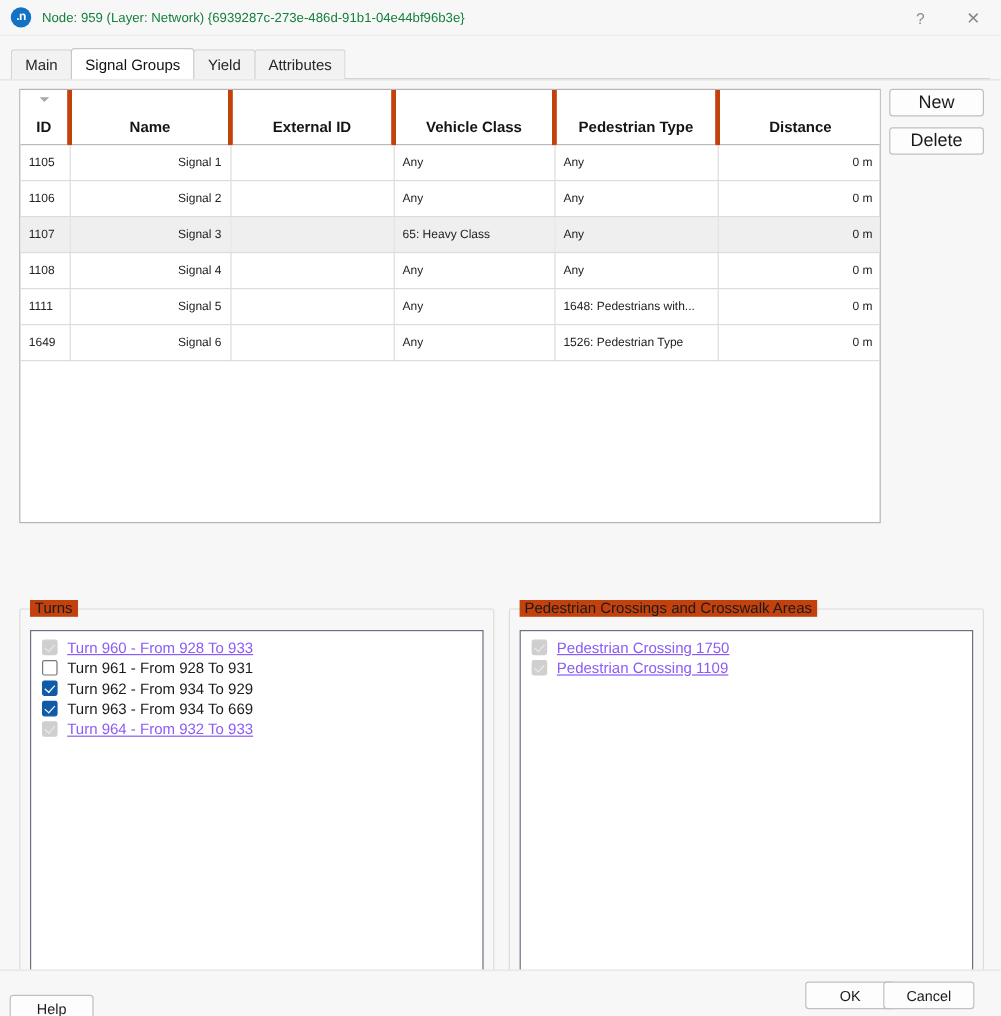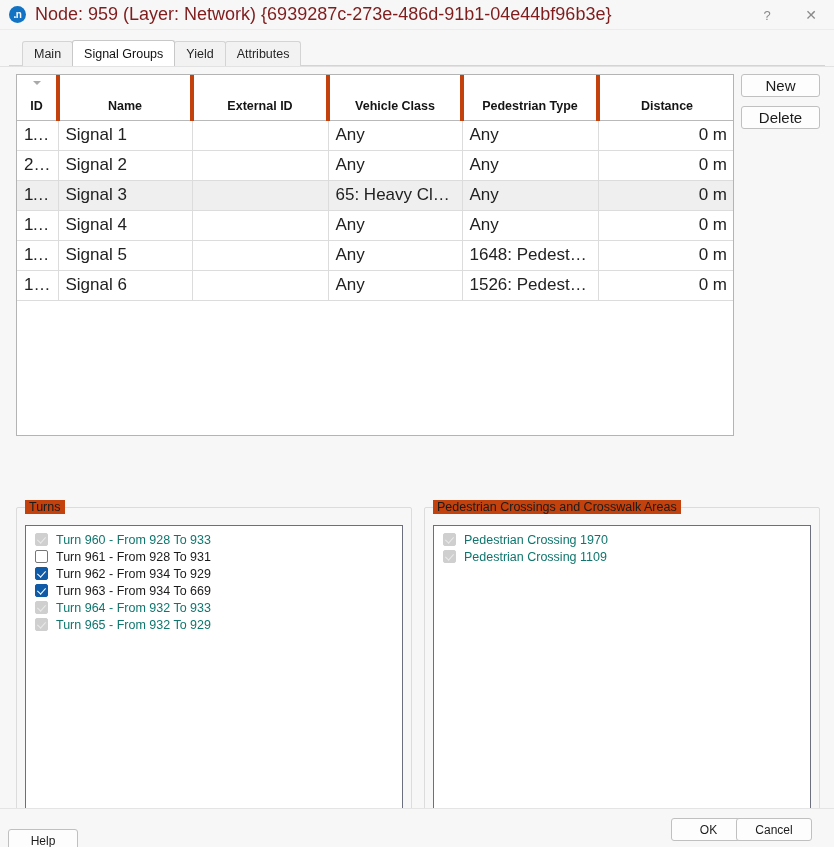--- a/index.html
+++ b/index.html
@@ -33,43 +33,43 @@
     font-weight: bold;
     display: flex;
     align-items: center;
     justify-content: center;
     line-height: 1;
     letter-spacing: -0.5px;
     flex: 0 0 auto;
   }
   .title-text {
     margin-left: 9px;
-    font-size: 18px;
-    color: #7f1d1d;
+    font-size: 11px;
+    color: #15803d;
     white-space: nowrap;
   }
   .win-buttons {
     position: absolute;
     right: 0; top: 0;
     height: 30px;
     display: flex;
   }
   .win-btn {
     width: 42px; height: 30px;
     display: flex; align-items: center; justify-content: center;
     color: #8a8a8a;
     font-size: 13px;
   }
   .win-btn.close { width: 46px; font-size: 14px; }
 
   
   .tabstrip {
     height: 25px;
     margin-top: 11px;
-    padding-left: 22px;
+    padding-left: 9px;
     display: flex;
     align-items: flex-end;
     position: relative;
   }
   .tab {
     height: 25px;
     padding: 0 11px;
     display: flex;
     align-items: center;
     font-size: 12.5px;
@@ -143,33 +143,33 @@
     top: 6px; left: 50%;
     transform: translateX(-50%);
     width: 0; height: 0;
     border-left: 4px solid transparent;
     border-right: 4px solid transparent;
     border-top: 4px solid #a9a9a9;
   }
   table.grid td {
     height: 30px;
     padding: 0 7px;
-    font-size: 17px;
+    font-size: 10px;
     color: #222;
     border-right: 1px solid #dcdcdc;
     border-bottom: 1px solid #dcdcdc;
     white-space: nowrap;
     overflow: hidden;
     text-overflow: ellipsis;
   }
   table.grid td:last-child { border-right: none; }
   tr.row.selected td { background: #efefef; }
   td.num { text-align: right; }
   .col-id      { width: 41px; }
-  .col-name    { width: 134px; }
+  .col-name    { width: 134px; text-align: right; }
   .col-ext     { width: 136px; }
   .col-veh     { width: 134px; }
   .col-ped     { width: 136px; }
   .col-dist    { width: 136px; }
 
   
   .side-buttons {
     position: absolute;
     left: 741px; top: 7px;
     width: 79px;
@@ -249,21 +249,21 @@
     border-width: 0 1.6px 1.6px 0;
     transform: rotate(42deg);
   }
   .cb.disabled {
     background: #cfcfcf;
     border-color: #cfcfcf;
   }
   .cb.disabled.checked { background: #cfcfcf; border-color: #cfcfcf; }
   .cb.disabled.checked::after { border-color: #e9e9e9; }
   .li-label { color: #1b1b1b; }
-  .list-item.is-disabled .li-label { color: #0f766e; }
+  .list-item.is-disabled .li-label { color: #8b5cf6; text-decoration: underline; }
 
   
   .footer {
     position: absolute;
     left: 0; top: 808px;
     width: 834px; height: 39px;
     background: #f7f7f7;
     border-top: 1px solid #e4e4e4;
   }
   .btn-foot {
@@ -324,21 +324,21 @@
       <tbody id="table-body">
           <tr class="row">
             <td class="col-id">1105</td>
             <td class="col-name">Signal 1</td>
             <td class="col-ext"></td>
             <td class="col-veh">Any</td>
             <td class="col-ped">Any</td>
             <td class="col-dist num">0 m</td>
           </tr>
           <tr class="row">
-            <td class="col-id">2060</td>
+            <td class="col-id">1106</td>
             <td class="col-name">Signal 2</td>
             <td class="col-ext"></td>
             <td class="col-veh">Any</td>
             <td class="col-ped">Any</td>
             <td class="col-dist num">0 m</td>
           </tr>
           <tr class="row selected">
             <td class="col-id">1107</td>
             <td class="col-name">Signal 3</td>
             <td class="col-ext"></td>
@@ -395,33 +395,29 @@
           <span class="li-label">Turn 962 - From 934 To 929</span>
         </div>
         <div class="list-item">
           <span class="cb checked"></span>
           <span class="li-label">Turn 963 - From 934 To 669</span>
         </div>
         <div class="list-item is-disabled">
           <span class="cb checked disabled"></span>
           <span class="li-label">Turn 964 - From 932 To 933</span>
         </div>
-        <div class="list-item is-disabled">
-          <span class="cb checked disabled"></span>
-          <span class="li-label">Turn 965 - From 932 To 929</span>
-        </div>
       </div>
   </div>
 
   <div class="groupbox" id="peds-group">
     <div class="gb-title">Pedestrian Crossings and Crosswalk Areas</div>
     <div class="listbox" id="peds-list">
         <div class="list-item is-disabled">
           <span class="cb checked disabled"></span>
-          <span class="li-label">Pedestrian Crossing 1970</span>
+          <span class="li-label">Pedestrian Crossing 1750</span>
         </div>
         <div class="list-item is-disabled">
           <span class="cb checked disabled"></span>
           <span class="li-label">Pedestrian Crossing 1109</span>
         </div>
       </div>
   </div>
 
 </div>
 

